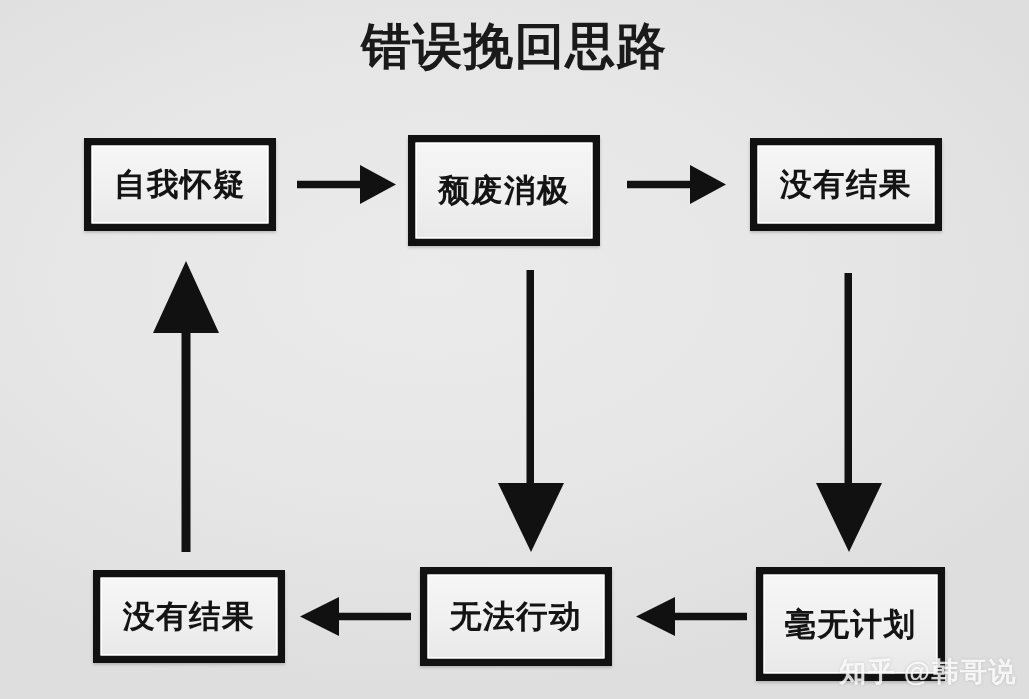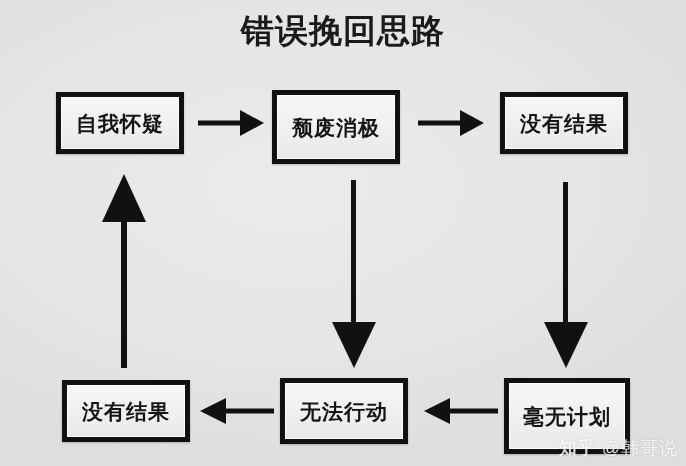--- a/index.html
+++ b/index.html
@@ -79,21 +79,21 @@
     color: rgba(255,255,255,0.82);
     text-shadow: 0 0 2px rgba(120,120,120,0.30);
     white-space: nowrap;
     letter-spacing: 1px;
     display: flex;
     align-items: center;
     gap: 5px;
     pointer-events: none;
   }
   #watermark .wm-logo { font-weight: 700; }
-  #watermark .wm-user { font-weight: 400; }
+  #watermark .wm-user { font-weight: 700; }
 </style>
 </head>
 <body>
 
 <div id="canvas">
 
   <div id="title">错误挽回思路</div>
 
   <div class="node" style="left:56px; top:92px; width:128px; height:62px;">
     <div class="inner">

